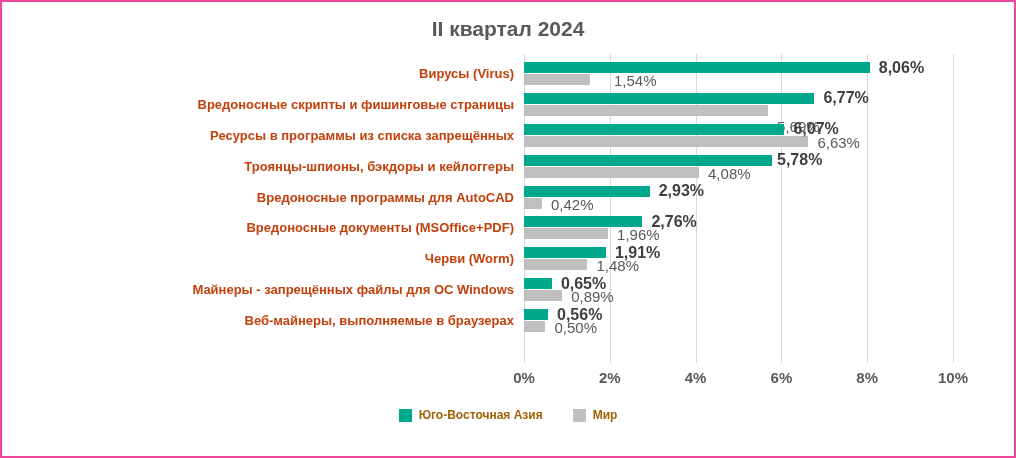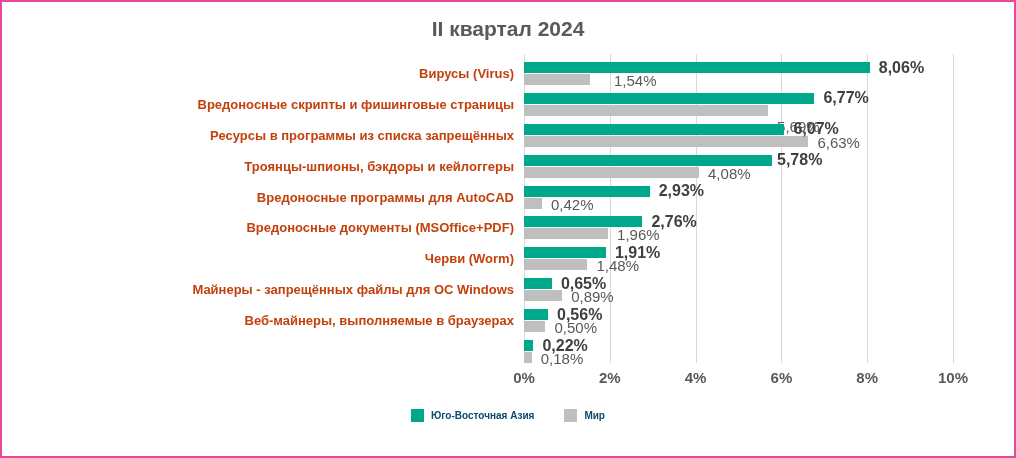--- a/index.html
+++ b/index.html
@@ -112,23 +112,23 @@
   .legend-item{
     display:flex;
     align-items:center;
     gap:7px;
   }
   .swatch{
     width:13px;height:13px;
     display:inline-block;
   }
   .legend-label{
-    font-size:10px;
-    font-weight:bold;
-    color:#0c4a6e;
+    font-size:12px;
+    font-weight:bold;
+    color:#a16207;
     white-space:nowrap;
   }
 </style>
 </head>
 <body>
 
 <div class="chart">
   <div class="title">II квартал 2024</div>
 
   <div class="body">
@@ -197,26 +197,20 @@
           <div class="bar world" style="width: 38.181px; background: rgb(191, 191, 191);"></div>
           <span class="val sea" style="left: 37.885px; text-align: center;">0,65%</span>
           <span class="val world" style="left: 48.181px;">0,89%</span>
         </div>
         <div class="row">
           <div class="bar sea" style="width: 24.024px; background: rgb(0, 168, 139);"></div>
           <div class="bar world" style="width: 21.45px; background: rgb(191, 191, 191);"></div>
           <span class="val sea" style="left: 34.024px;">0,56%</span>
           <span class="val world" style="left: 31.45px;">0,50%</span>
         </div>
-        <div class="row">
-          <div class="bar sea" style="width: 9.438px; background: rgb(0, 168, 139);"></div>
-          <div class="bar world" style="width: 7.722px; background: rgb(191, 191, 191);"></div>
-          <span class="val sea" style="left: 19.438px;">0,22%</span>
-          <span class="val world" style="left: 17.722px;">0,18%</span>
-        </div>
       </div>
   </div>
 
   <div class="axis-row">
     <div class="axis-spacer"></div>
     <div class="axis" id="axis">
         <span class="tick" style="left: 1px;">0%</span>
         <span class="tick" style="left: 86.8px;">2%</span>
         <span class="tick" style="left: 172.6px;">4%</span>
         <span class="tick" style="left: 258.4px;">6%</span>

